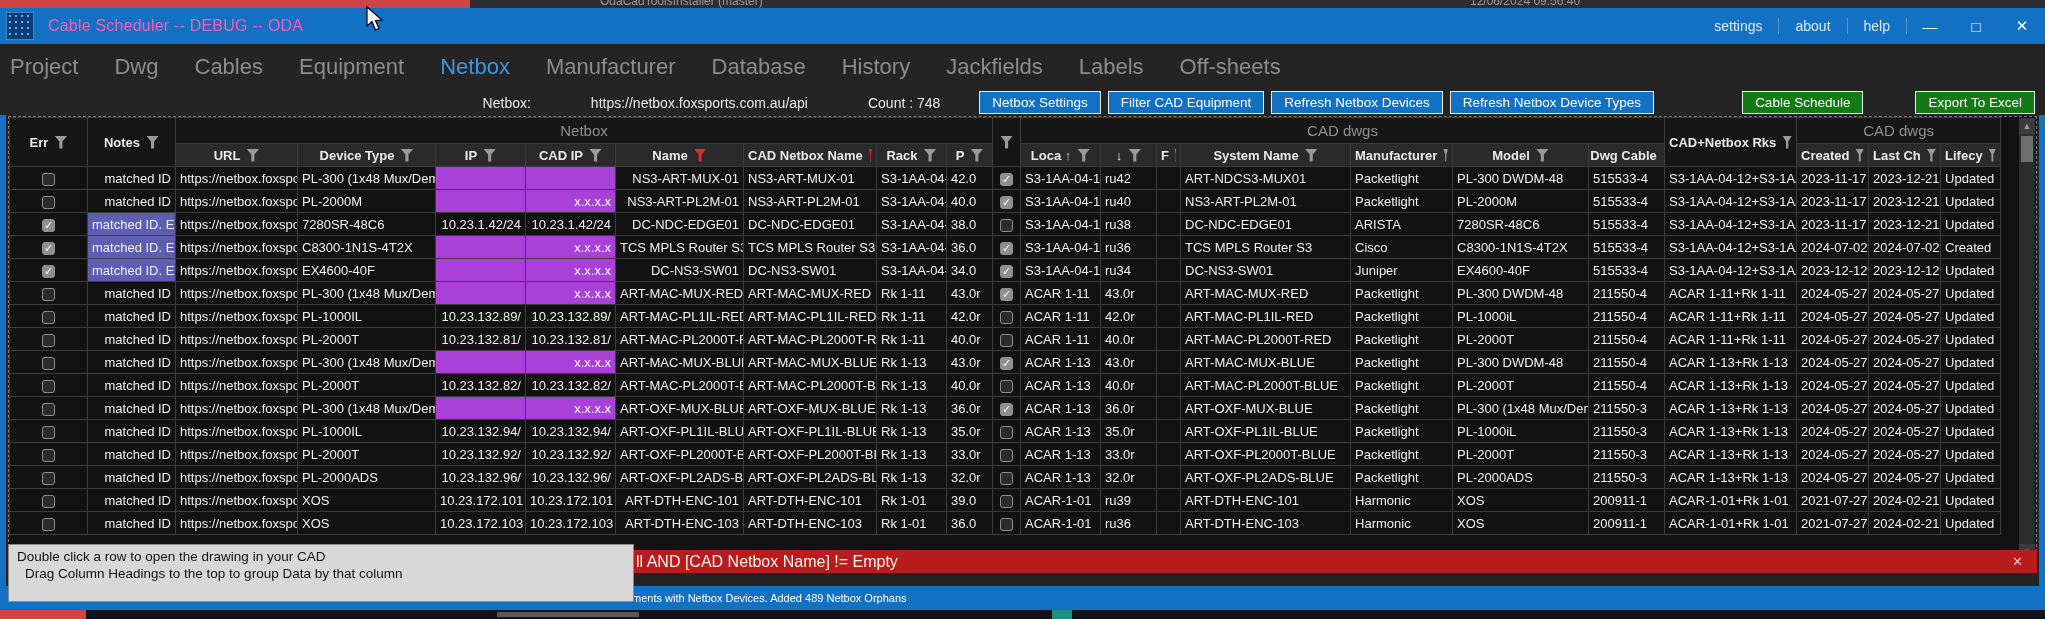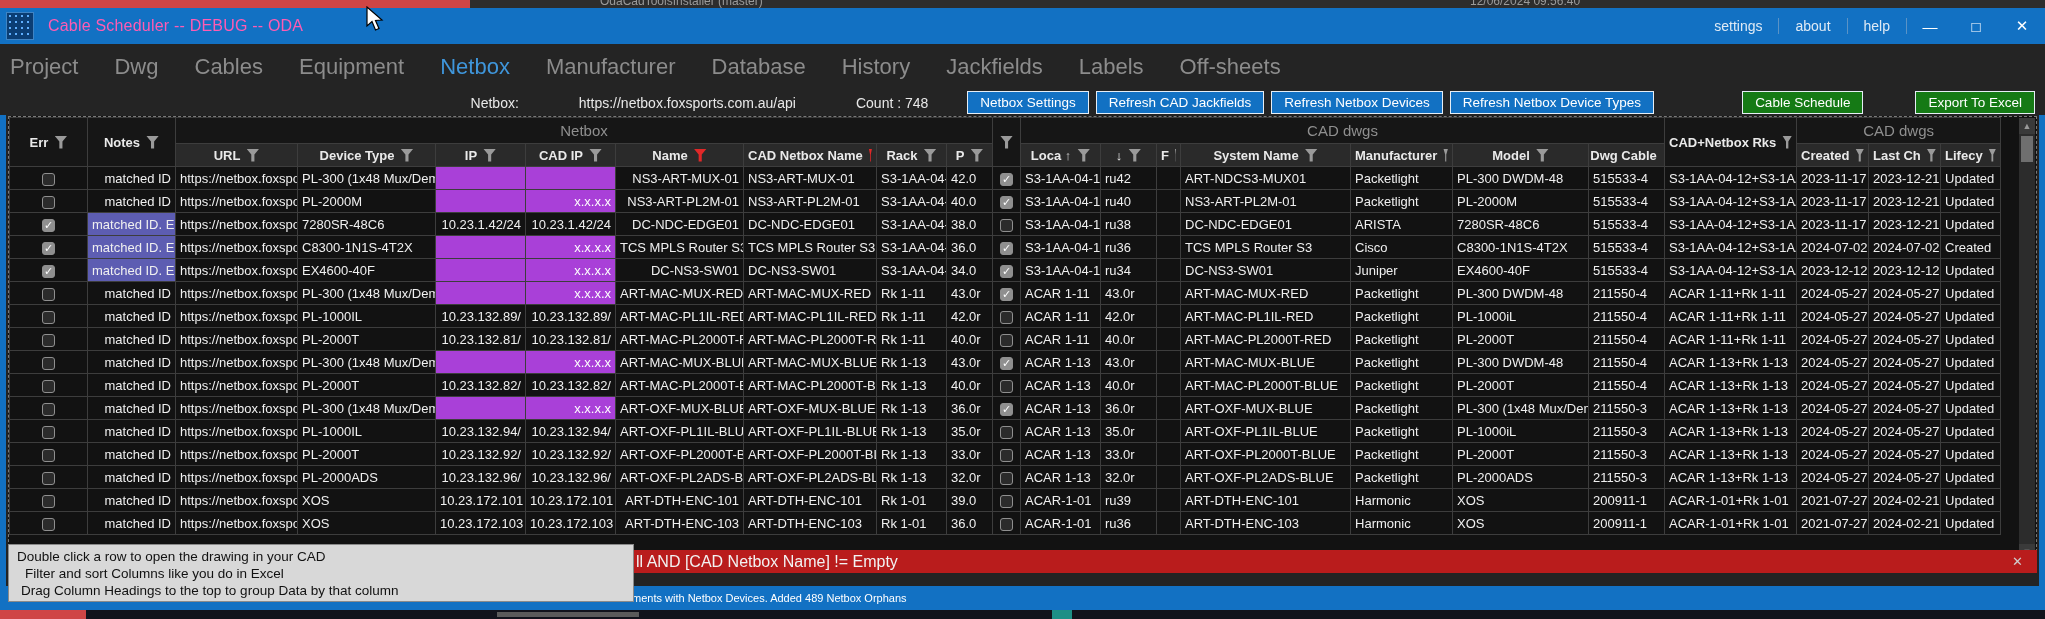--- a/index.html
+++ b/index.html
@@ -133,21 +133,21 @@
       <span class="menu-item">Jackfields</span>
       <span class="menu-item">Labels</span>
       <span class="menu-item">Off-sheets</span>
     </div>
 
   <div class="toolbar">
     <span class="lbl">Netbox:</span>
     <span class="url">https://netbox.foxsports.com.au/api</span>
     <span class="cnt">Count : 748</span>
     <span class="btn blue">Netbox Settings</span>
-    <span class="btn blue">Refresh CAD Jackfields</span>
+    <span class="btn blue">Filter CAD Equipment</span>
     <span class="btn blue">Refresh Netbox Devices</span>
     <span class="btn blue">Refresh Netbox Device Types</span>
     <span class="btn green gap">Cable Schedule</span>
     <span class="btn green gap2">Export To Excel</span>
   </div>
 
   <div class="side-border" style="left:0"></div>
   <div class="side-border" style="left:2039px"></div>
 
   <div class="grid-wrap">
@@ -714,21 +714,20 @@
     <span class="txt">ll AND [CAD Netbox Name] != Empty</span>
     <span class="clear-x">✕</span>
   </div>
 
   <div class="statusbar">
     <span class="txt">ments with Netbox Devices. Added 489 Netbox Orphans</span>
   </div>
 
   <div class="tooltip">
     <div>Double click a row to open the drawing in your CAD</div>
-    <div>Filter and sort Columns like you do in Excel</div>
     <div>Drag Column Headings to the top to group Data by that column</div>
   </div>
 
   <div class="bottom-strip">
     <div class="red"></div>
     <div class="hthumb"></div>
     <div class="teal"></div>
   </div>
 
   <svg class="cursor" width="20" height="26" viewBox="0 0 20 26">

